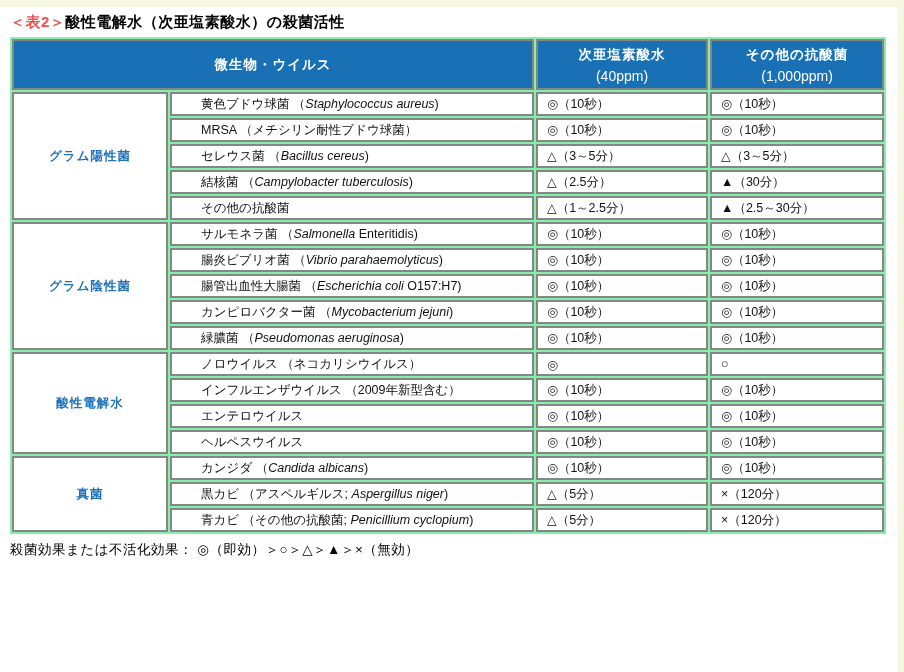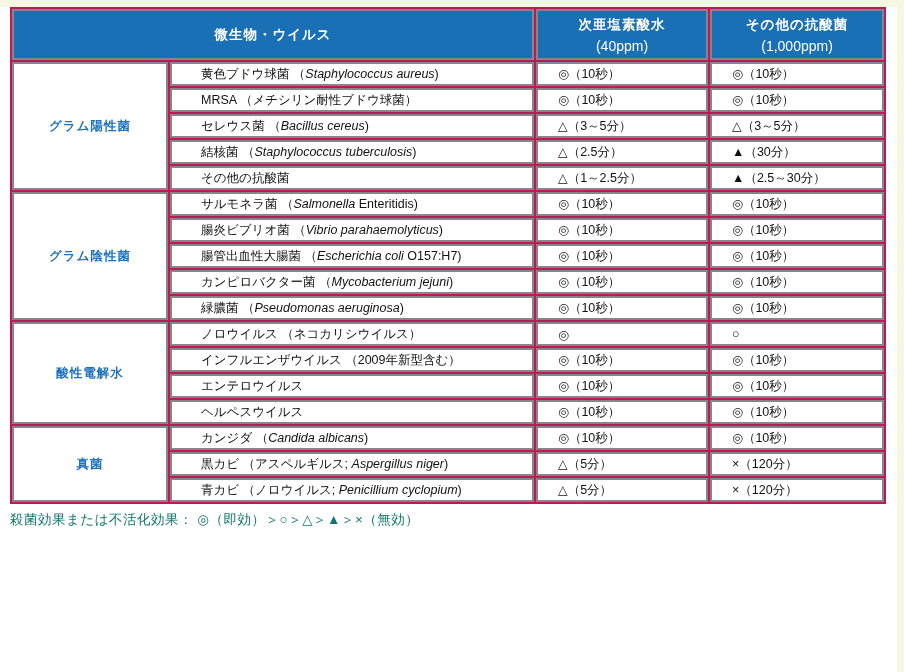--- a/index.html
+++ b/index.html
@@ -17,47 +17,48 @@
     font-family:"Liberation Sans","DejaVu Sans",sans-serif;
     color:#111;position:relative;overflow:hidden;
   }
   .edge-top{position:absolute;top:0;left:0;width:904px;height:7px;background:var(--edge);}
   .edge-right{position:absolute;top:0;right:0;width:7px;height:672px;background:var(--edge);}
   .content{position:absolute;top:7px;left:10px;width:880px;}
   .title{font-size:15px;font-weight:bold;letter-spacing:.5px;margin:6px 0 5px 0;color:#000;}
   .title .tag{color:var(--tag-red);}
   table{
     border-collapse:separate;border-spacing:2px;
-    table-layout:fixed;width:866px;background:#be185d;
+    table-layout:fixed;width:866px;background:#86efac;
   }
   th,td{border:2px solid var(--border);background:#fff;overflow:hidden;white-space:nowrap;}
   thead th{
     background:var(--header-bg);color:var(--header-text);
     height:51px;vertical-align:middle;text-align:center;
     font-size:13.5px;font-weight:bold;letter-spacing:1px;
   }
   .h-line2{font-size:14px;font-weight:normal;letter-spacing:0;margin-top:4px;}
   tbody td{height:24px;vertical-align:middle;font-size:12.5px;}
   td.group-cell{
     text-align:center;color:var(--group-text);
     font-weight:bold;letter-spacing:1px;font-size:12.5px;
   }
   td.name-cell{padding-left:29px;}
-  td.value-cell{padding-left:20px;}
+  td.value-cell{padding-left:9px;}
   .sci{font-style:italic;}
-  .footer{font-size:13.5px;letter-spacing:.5px;margin:7px 0 0 0;color:#0f766e;}
+  .footer{font-size:13.5px;letter-spacing:.5px;margin:7px 0 0 0;color:#000000;}
 </style>
 </head>
 <body>
 
 <div class="page">
   <div class="edge-top"></div>
   <div class="edge-right"></div>
   <div class="content">
 
+    <div class="title"><span class="tag">＜表2＞</span><span>酸性電解水（次亜塩素酸水）の殺菌活性</span></div>
 
     <table>
       <colgroup>
         <col style="width:156px">
         <col style="width:364px">
         <col style="width:172px">
         <col style="width:174px">
       </colgroup>
       <thead>
         <tr>
@@ -85,21 +86,21 @@
             <td class="name-cell"><span>MRSA （メチシリン耐性ブドウ球菌）</span></td>
             <td class="value-cell">◎（10秒）</td>
             <td class="value-cell">◎（10秒）</td>
           </tr>
           <tr>
             <td class="name-cell"><span>セレウス菌 （</span><span class="sci">Bacillus cereus</span><span>)</span></td>
             <td class="value-cell">△（3～5分）</td>
             <td class="value-cell">△（3～5分）</td>
           </tr>
           <tr>
-            <td class="name-cell"><span>結核菌 （</span><span class="sci">Staphylococcus tuberculosis</span><span>)</span></td>
+            <td class="name-cell"><span>結核菌 （</span><span class="sci">Campylobacter tuberculosis</span><span>)</span></td>
             <td class="value-cell">△（2.5分）</td>
             <td class="value-cell">▲（30分）</td>
           </tr>
           <tr>
             <td class="name-cell"><span>その他の抗酸菌</span></td>
             <td class="value-cell">△（1～2.5分）</td>
             <td class="value-cell">▲（2.5～30分）</td>
           </tr>
           <tr>
             <td class="group-cell" rowspan="5">グラム陰性菌</td>
@@ -153,21 +154,21 @@
             <td class="name-cell"><span>カンジダ （</span><span class="sci">Candida albicans</span><span>)</span></td>
             <td class="value-cell">◎（10秒）</td>
             <td class="value-cell">◎（10秒）</td>
           </tr>
           <tr>
             <td class="name-cell"><span>黒カビ （アスペルギルス; </span><span class="sci">Aspergillus niger</span><span>)</span></td>
             <td class="value-cell">△（5分）</td>
             <td class="value-cell">×（120分）</td>
           </tr>
           <tr>
-            <td class="name-cell"><span>青カビ （ノロウイルス; </span><span class="sci">Penicillium cyclopium</span><span>)</span></td>
+            <td class="name-cell"><span>青カビ （その他の抗酸菌; </span><span class="sci">Penicillium cyclopium</span><span>)</span></td>
             <td class="value-cell">△（5分）</td>
             <td class="value-cell">×（120分）</td>
           </tr>
         </tbody>
     </table>
 
     <div class="footer">殺菌効果または不活化効果： ◎（即効）＞○＞△＞▲＞×（無効）</div>
   </div>
 </div>
 

